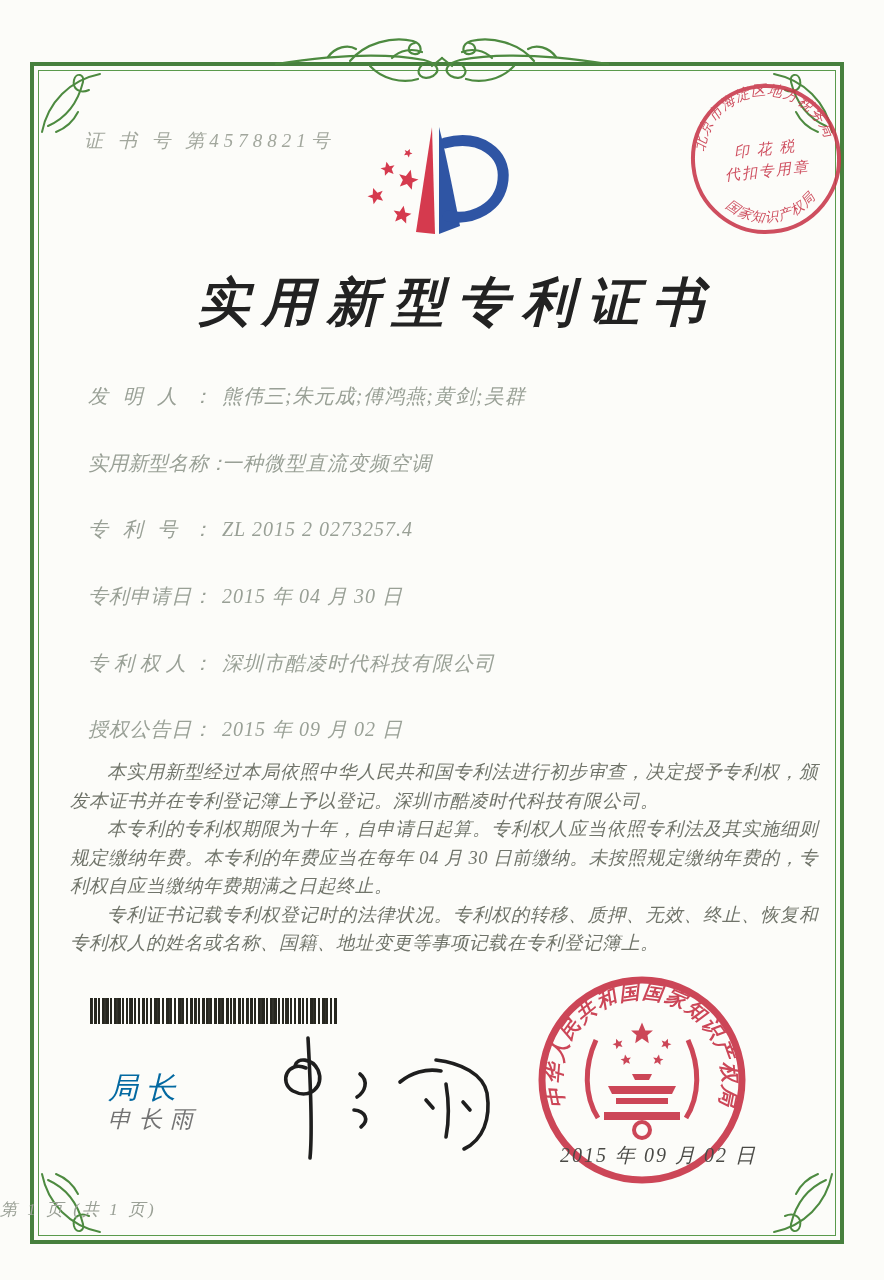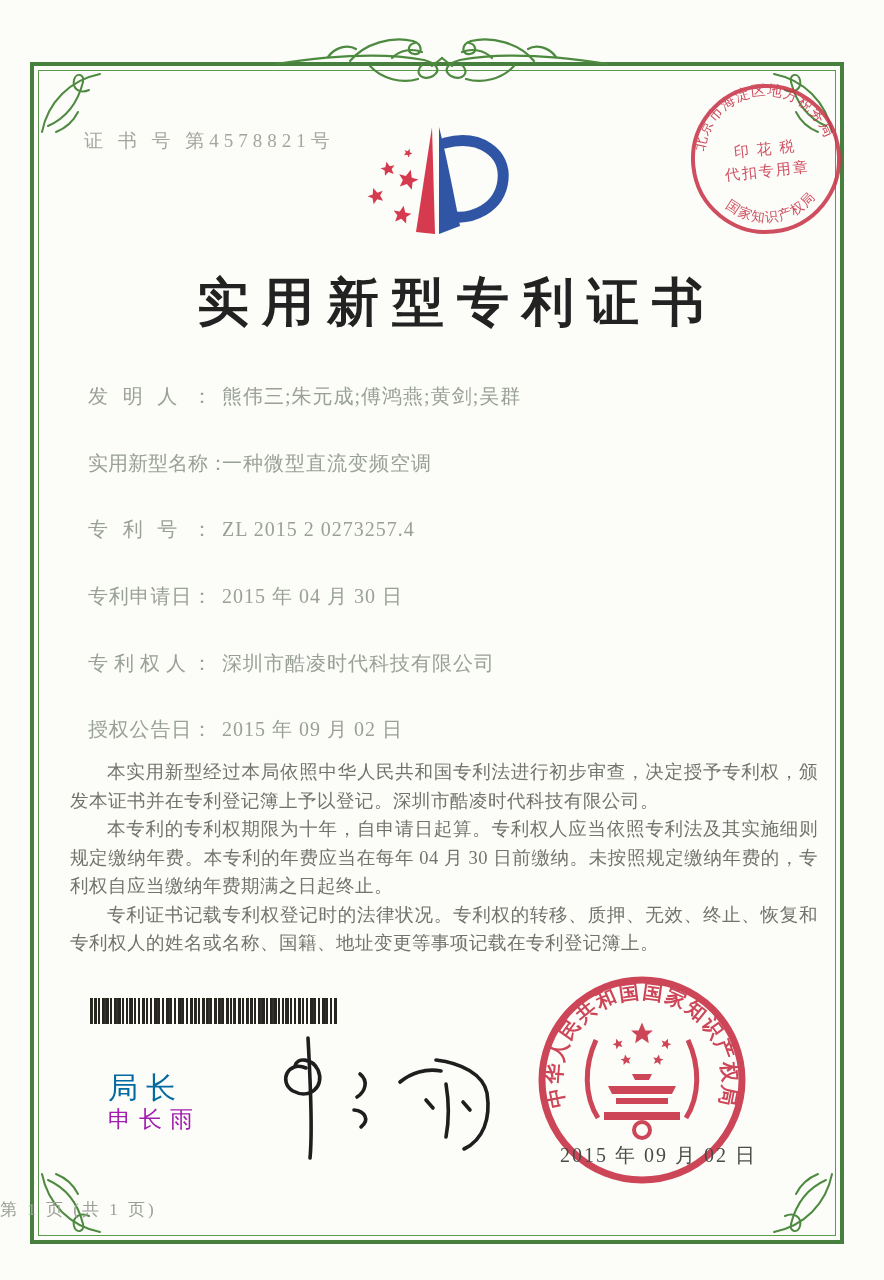--- a/index.html
+++ b/index.html
@@ -1,17 +1,17 @@
 <!DOCTYPE html>
 <html><head>
 <meta charset="utf-8">
 <style>
   html,body{margin:0;padding:0;}
   body{background:#e8e8e6;font-family:"Liberation Serif","DejaVu Serif",serif;}
-  .page{position:relative;width:884px;height:1280px;background:#fcfcf9;overflow:hidden;margin:0 auto;}
+  .page{position:relative;width:884px;height:1280px;background:#fcfcf9;overflow:hidden;margin:0 auto;font-style:italic;}
 
   
   .frame-outer{position:absolute;left:30px;top:62px;right:40px;bottom:36px;
     border:4px solid #47803e;}
   .frame-inner{position:absolute;left:38px;top:70px;right:48px;bottom:44px;
     border:1px solid #5a9a4c;}
   .ornament-top{position:absolute;left:272px;top:24px;width:340px;height:76px;}
   .corner{position:absolute;width:72px;height:72px;}
   .corner.tl{left:36px;top:68px;}
   .corner.tr{right:46px;top:68px;transform:scale(-1,1);}
@@ -46,21 +46,21 @@
   .body-text p{margin:0;text-indent:2em;letter-spacing:.5px;}
 
   
   .barcode{position:absolute;left:90px;top:998px;width:247px;height:26px;
     background:
       repeating-linear-gradient(90deg,#26261f 0 2px,transparent 2px 4px),
       repeating-linear-gradient(90deg,#26261f 0 1px,transparent 1px 6px),
       repeating-linear-gradient(90deg,#31312a 0 3px,transparent 3px 13px);}
   .sig-title{position:absolute;left:108px;top:1068px;font-size:30px;color:#0369a1;
     letter-spacing:8px;font-family:"Liberation Sans","DejaVu Sans",sans-serif;}
-  .sig-name{position:absolute;left:108px;top:1104px;font-size:23px;color:#a21caf;
+  .sig-name{position:absolute;left:108px;top:1104px;font-size:23px;color:#737373;
     letter-spacing:8px;font-family:"Liberation Sans","DejaVu Sans",sans-serif;}
   .signature{position:absolute;left:250px;top:1032px;width:250px;height:132px;}
   .office-seal{position:absolute;left:532px;top:970px;width:220px;height:220px;opacity:.92;}
   .seal-date{position:absolute;left:560px;top:1142px;font-size:20px;color:#4a4a46;
     letter-spacing:2px;z-index:5;}
   .footer{position:absolute;left:0;top:1198px;width:884px;
     font-size:17px;color:#9aa096;letter-spacing:3px;}
 
   .seal-red{fill:#c8374a;}
   .seal-red-stroke{stroke:#c8374a;fill:none;}

